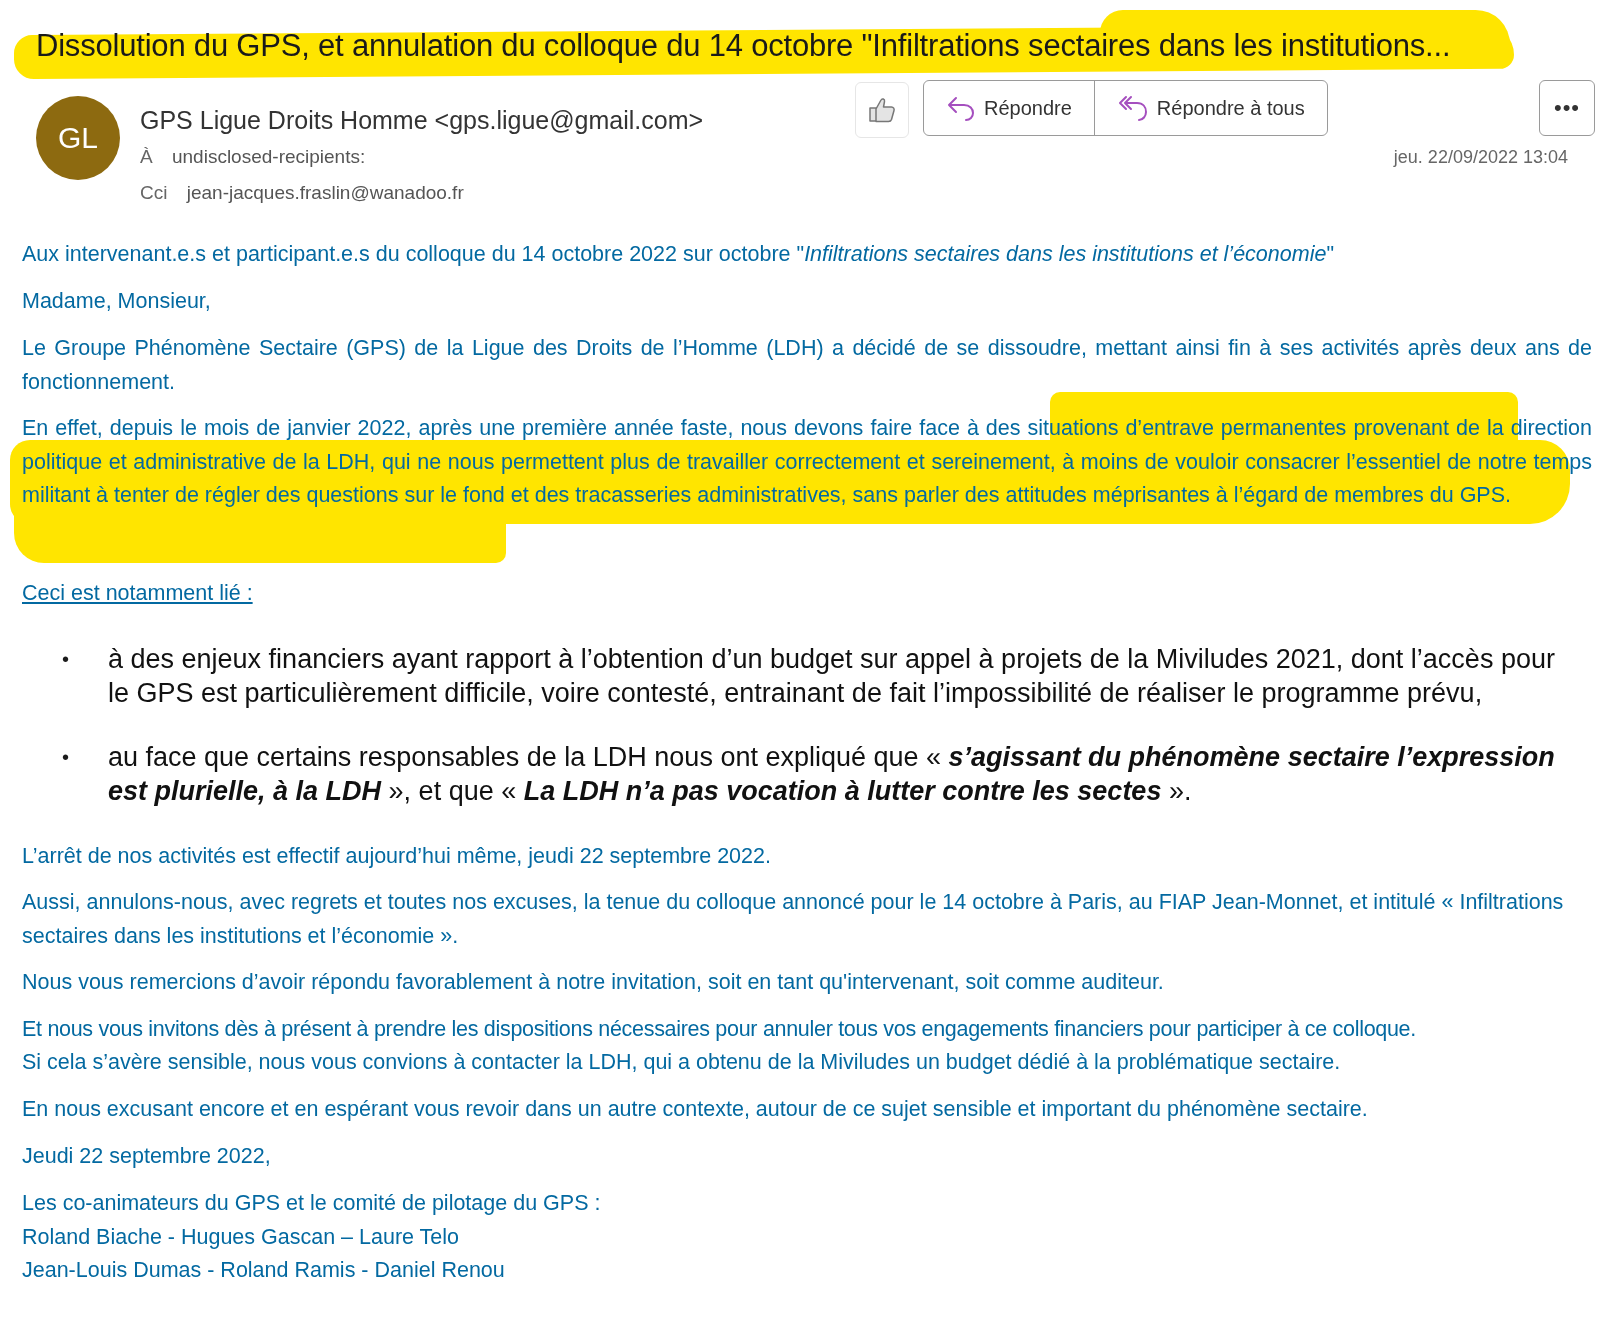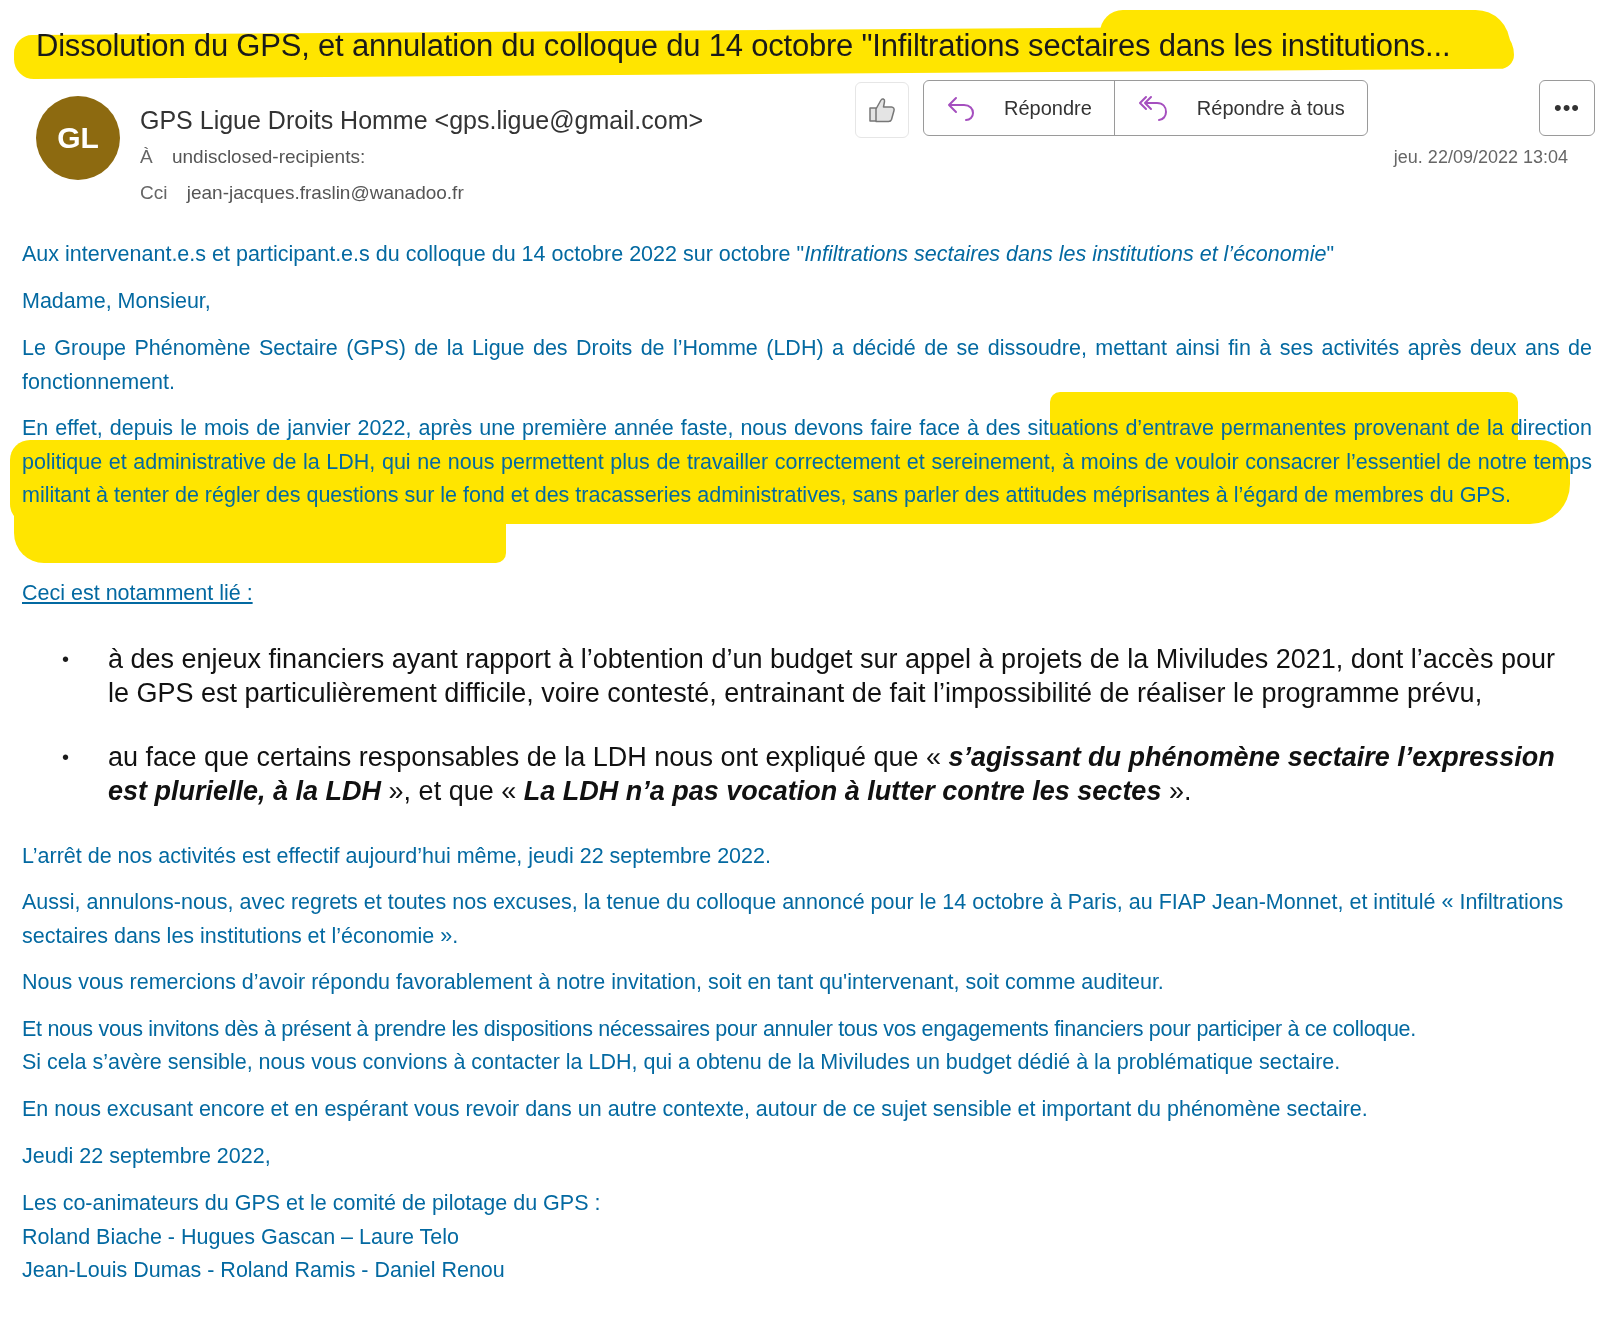--- a/index.html
+++ b/index.html
@@ -8,38 +8,38 @@
     font-family: "Liberation Sans", sans-serif; color: #1b1b1b;
   }
   .hl-shape { position: absolute; background: #ffe500; z-index: 0; }
   .subject {
     position: absolute; left: 36px; top: 28px; font-size: 31px; color: #1a1a1a;
     z-index: 2; white-space: nowrap; letter-spacing: -0.2px;
   }
   .avatar {
     position: absolute; left: 36px; top: 96px; width: 84px; height: 84px; border-radius: 50%;
     background: #8d6a10; color: #ffffff; font-size: 30px; display: flex; align-items: center;
-    justify-content: center; z-index: 2; font-weight: bold;
+    justify-content: center; z-index: 2;
   }
   .sender { position: absolute; left: 140px; top: 106px; font-size: 25px; color: #333; z-index: 2; }
   .to-line { position: absolute; left: 140px; top: 146px; font-size: 19px; color: #555; z-index: 2; }
   .cc-line { position: absolute; left: 140px; top: 182px; font-size: 19px; color: #555; z-index: 2; }
   .lbl { margin-right: 14px; color: #666; }
   .timestamp { position: absolute; right: 32px; top: 147px; font-size: 18px; color: #666; z-index: 2; }
 
   .like-btn {
     position: absolute; left: 855px; top: 82px; width: 52px; height: 54px; border: 1px solid #e6e6e6;
     border-radius: 6px; background: #fff; display: flex; align-items: center; justify-content: center; z-index: 2;
   }
   .btn-group {
     position: absolute; left: 923px; top: 80px; height: 54px; display: flex; border: 1.5px solid #9a9a9a;
     border-radius: 6px; background: #fff; z-index: 2; overflow: hidden;
   }
   .btn-group .btn {
-    display: flex; align-items: center; gap: 28px; padding: 0 22px; font-size: 20px; color: #333;
+    display: flex; align-items: center; gap: 8px; padding: 0 22px; font-size: 20px; color: #333;
     border-right: 1.5px solid #9a9a9a; height: 100%;
   }
   .btn-group .btn:last-child { border-right: none; }
   .more-btn {
     position: absolute; left: 1539px; top: 80px; width: 54px; height: 54px; border: 1.5px solid #9a9a9a;
     border-radius: 6px; background: #fff; display: flex; align-items: center; justify-content: center;
     z-index: 2; font-size: 22px; color: #333; letter-spacing: 1px;
   }
   .p { position: absolute; left: 22px; width: 1570px; font-size: 21.5px; line-height: 33.5px; z-index: 2; color: #0369a1; }
   .justify { text-align: justify; text-align-last: left; }

